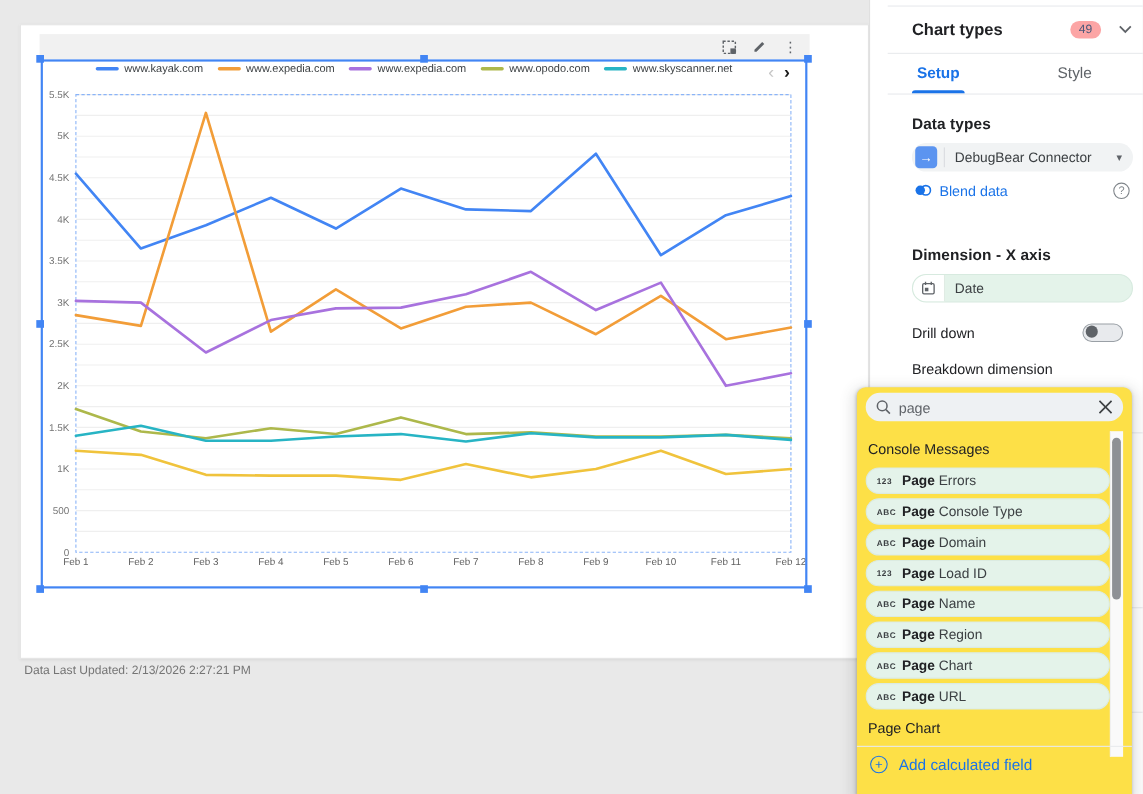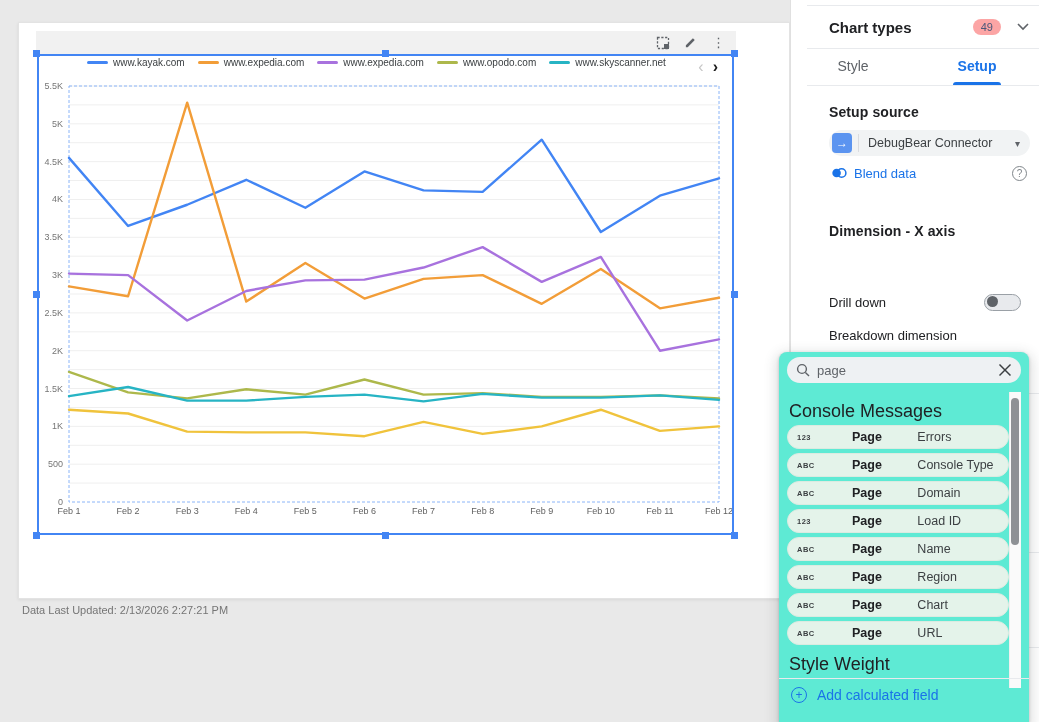--- a/index.html
+++ b/index.html
@@ -63,31 +63,31 @@
                   display:flex; align-items:center; justify-content:center; }
   .chip-text { font-size:12.5px; color:#3C4043; margin-left:9px; }
 
   .drill-row { position:absolute; left:38px; right:18px; top:293px; height:18px; display:flex; align-items:center; }
   .drill-label { font-size:13px; color:#202124; flex:1; }
   .toggle { width:37px; height:17px; border:1.5px solid #9AA0A6; background:#E8EAED; border-radius:10px; position:relative; cursor:pointer; }
   .toggle .knob { position:absolute; left:2px; top:1.5px; width:11px; height:11px; border-radius:50%; background:#5F6368; }
   .breakdown-label { position:absolute; left:38px; top:328px; font-size:13px; color:#202124; }
 
   
-  .dropdown { position:absolute; left:779px; top:352px; width:250px; height:370px; background:#5eead4; z-index:5;
+  .dropdown { position:absolute; left:779px; top:352px; width:250px; height:370px; background:#fde047; z-index:5;
               border-radius:8px 8px 0 0; box-shadow:0 1px 3px rgba(60,64,67,.3), 0 4px 12px 4px rgba(60,64,67,.15); }
   .search-box { position:absolute; left:8px; top:5px; width:234px; height:26px; background:#EEF1F3; border-radius:13px;
                 display:flex; align-items:center; padding:0 9px; }
   .search-input { flex:1; border:none; outline:none; background:transparent; font-size:13px; color:#5F6368; margin-left:7px;
                   font-family:"Liberation Sans", sans-serif; }
   .clear-btn { cursor:pointer; display:flex; }
   .dd-list { position:absolute; left:0; top:40px; width:100%; padding:0 8px; }
-  .dd-group-header { font-size:18px; color:#202124; margin:9px 0 10px 2px; height:14px; }
+  .dd-group-header { font-size:13px; color:#202124; margin:9px 0 10px 2px; height:14px; }
   .dd-pill { width:222px; height:24px; margin-bottom:4px; background:#E4F3EA; border:1px solid #DBEBE1; border-radius:12px;
-             display:flex; align-items:center; padding:0 9px; cursor:pointer;gap:32px; }
+             display:flex; align-items:center; padding:0 9px; cursor:pointer; }
   .type-badge { font-size:7.5px; font-weight:bold; color:#3C4043; letter-spacing:.5px; width:18px; }
   .dd-pill .match { font-size:12.5px; font-weight:bold; color:#202124; margin-left:5px; }
   .dd-pill .rest { font-size:12.5px; color:#3C4043; white-space:pre; }
   .dd-divider { border-top:1px solid #E8EAED; margin:3px -8px 0 -8px; }
   .add-field-row { display:flex; align-items:center; margin:8px 0 0 4px; cursor:pointer; }
   .add-circle { width:16px; height:16px; border:1.6px solid #1A73E8; border-radius:50%; color:#1A73E8; font-size:12px;
                 display:flex; align-items:center; justify-content:center; line-height:1; }
   .add-label { color:#1A73E8; font-size:14px; margin-left:10px; }
   .dd-scrollbar { position:absolute; right:10px; top:46px; width:8px; height:147px; background:#8E9195; border-radius:4px; }
   .dd-scrolltrack { position:absolute; right:8px; top:40px; width:12px; height:296px; background:#FAFAFA; border-left:1px solid #F0F0F0; }
@@ -215,47 +215,58 @@
     <div class="topline"></div>
     <div class="charttypes-row">
       <span class="charttypes-label">Chart types</span>
       <span class="count-badge">49</span>
       <svg width="12" height="8" viewBox="0 0 12 8">
         <polyline points="1,1 6,6 11,1" fill="none" stroke="#5F6368" stroke-width="1.6"></polyline>
       </svg>
     </div>
     <div class="sect-divider" style="top:48px"></div>
     <div class="tabs">
-      <div class="tab inactive">
-        <span>Style</span>
-      </div>
       <div class="tab active">
         <span>Setup</span>
         <span class="underline"></span>
       </div>
+      <div class="tab inactive">
+        <span>Style</span>
+      </div>
     </div>
     <div class="sect-divider" style="top:85px"></div>
 
-    <div class="sec-heading" style="top:104px">Setup source</div>
+    <div class="sec-heading" style="top:104px">Data types</div>
     <div class="ds-pill">
       <span class="ds-icon">→</span>
       <span class="ds-sep"></span>
       <span class="ds-name">DebugBear Connector</span>
       <span class="ds-caret">▾</span>
     </div>
     <div class="blend-row">
       <svg width="16" height="16" viewBox="0 0 16 16">
         <circle cx="5.6" cy="8" r="4.3" fill="#1A73E8"></circle>
         <circle cx="10.6" cy="8" r="4.3" fill="none" stroke="#1A73E8" stroke-width="1.5"></circle>
       </svg>
       <span class="blend-label">Blend data</span>
       <span class="help-circle">?</span>
     </div>
 
     <div class="sec-heading" style="top:223px">Dimension - X axis</div>
+    <div class="chip">
+      <span class="chip-iconbox">
+        <svg width="14" height="14" viewBox="0 0 14 14">
+          <rect x="1.8" y="2.8" width="10.4" height="9.4" rx="1.2" fill="none" stroke="#5F6368" stroke-width="1.2"></rect>
+          <line x1="4.4" y1="1.2" x2="4.4" y2="4" stroke="#5F6368" stroke-width="1.2"></line>
+          <line x1="9.6" y1="1.2" x2="9.6" y2="4" stroke="#5F6368" stroke-width="1.2"></line>
+          <rect x="3.8" y="6.6" width="3.2" height="3.2" fill="#5F6368"></rect>
+        </svg>
+      </span>
+      <span class="chip-text">Date</span>
+    </div>
     <div class="drill-row">
       <span class="drill-label">Drill down</span>
       <span class="toggle">
           <span class="knob"></span>
         </span>
     </div>
     <div class="breakdown-label">Breakdown dimension</div>
 
     <div class="sect-divider" style="top:393px;left:0"></div>
     <div class="sect-divider" style="top:552px;left:0"></div>
@@ -312,21 +323,21 @@
         <div class="dd-pill">
           <span class="type-badge">ABC</span>
           <span class="match">Page</span>
           <span class="rest"> Chart</span>
         </div>
         <div class="dd-pill">
           <span class="type-badge">ABC</span>
           <span class="match">Page</span>
           <span class="rest"> URL</span>
         </div>
-        <div class="dd-group-header">Style Weight</div>
+        <div class="dd-group-header">Page Chart</div>
         <div class="dd-divider"></div>
         <div class="add-field-row">
           <span class="add-circle">+</span>
           <span class="add-label">Add calculated field</span>
         </div>
       </div>
     <div class="dd-scrollbar"></div>
   </div>
 
 </div>

